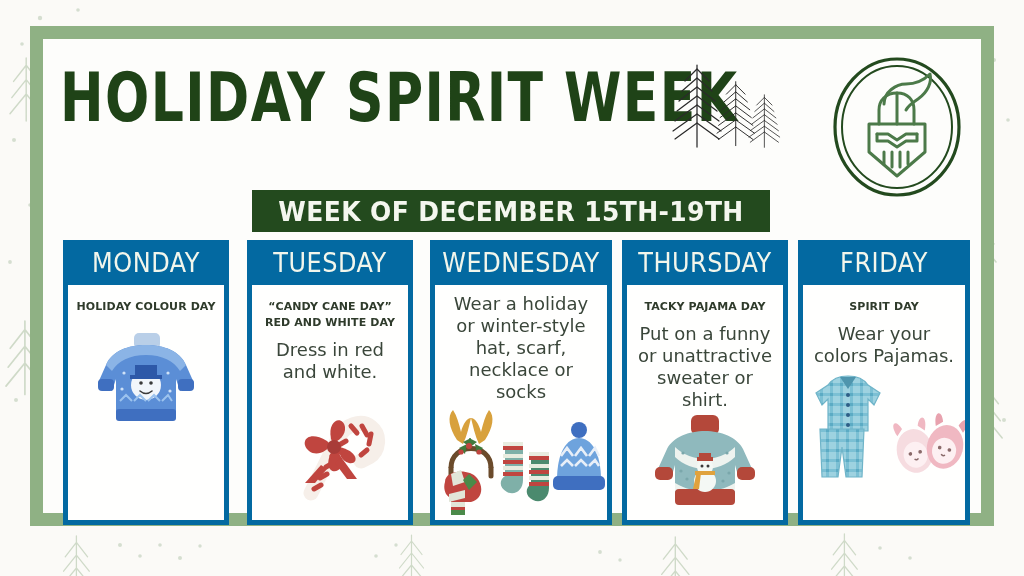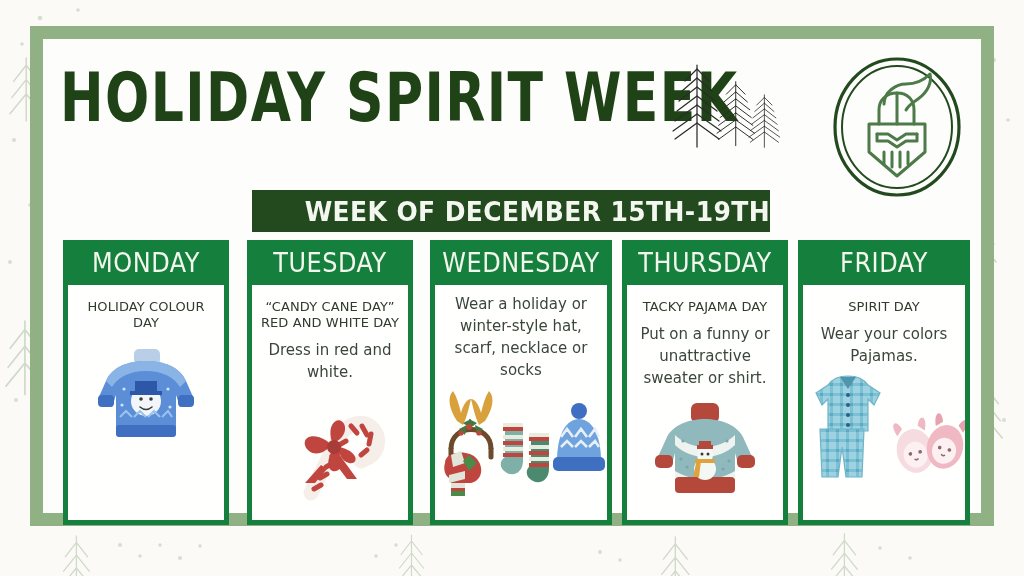--- a/index.html
+++ b/index.html
@@ -47,38 +47,38 @@
   .tree-cluster svg{display:block;}
 
   
   .logo{position:absolute;left:822px;top:52px;width:150px;height:150px;}
   .logo svg{display:block;}
 
   
   .date-banner{
     position:absolute;left:252px;top:190px;width:518px;height:42px;
     background:#234A1E;
-    display:flex;align-items:center;justify-content:flex-end;
+    display:flex;align-items:center;justify-content:center;
     box-sizing:border-box;
   }
   .date-banner .date-text{
     color:#f4f7ef;
     font-family:"DejaVu Sans",sans-serif;
     font-weight:700;
     font-size:25px;
     letter-spacing:0.4px;
     transform:scaleY(1.08);
     white-space:nowrap;
   }
 
   
   .cards{position:absolute;left:0;top:240px;width:1024px;height:285px;}
   .card{
     position:absolute;top:0;width:166px;height:285px;
-    background:#15803d;
+    background:#0369a1;
     box-sizing:border-box;
     display:flex;flex-direction:column;
   }
   .card.c0{left:63px;}
   .card.c1{left:247px;}
   .card.c2{left:430px;width:182px;}
   .card.c3{left:622px;width:166px;}
   .card.c4{left:798px;width:172px;}
 
   .card-header{
@@ -99,33 +99,33 @@
     position:relative;
     overflow:hidden;
     display:flex;flex-direction:column;align-items:center;
   }
   .card-title{
     margin-top:14px;
     width:92%;
     text-align:center;
     color:#2f3b2b;
     font-family:"DejaVu Sans",sans-serif;
-    font-weight:400;
-    font-size:13px;
+    font-weight:700;
+    font-size:11px;
     line-height:16px;
     letter-spacing:0.1px;
   }
   .card-desc{
     margin-top:8px;
     width:92%;
     text-align:center;
     color:#3a463a;
     font-family:"DejaVu Sans",sans-serif;
     font-weight:400;
-    font-size:15px;
+    font-size:18px;
     line-height:22px;
   }
   .card-art{
     position:absolute;left:0;right:0;bottom:2px;height:120px;
     display:flex;align-items:flex-end;justify-content:center;
   }
   .card-art svg{display:block;}
   .card-body .card-title,.card-body .card-desc,.card-body .card-art{position:relative;z-index:1;}
   .card-art{position:absolute;}
 </style>

